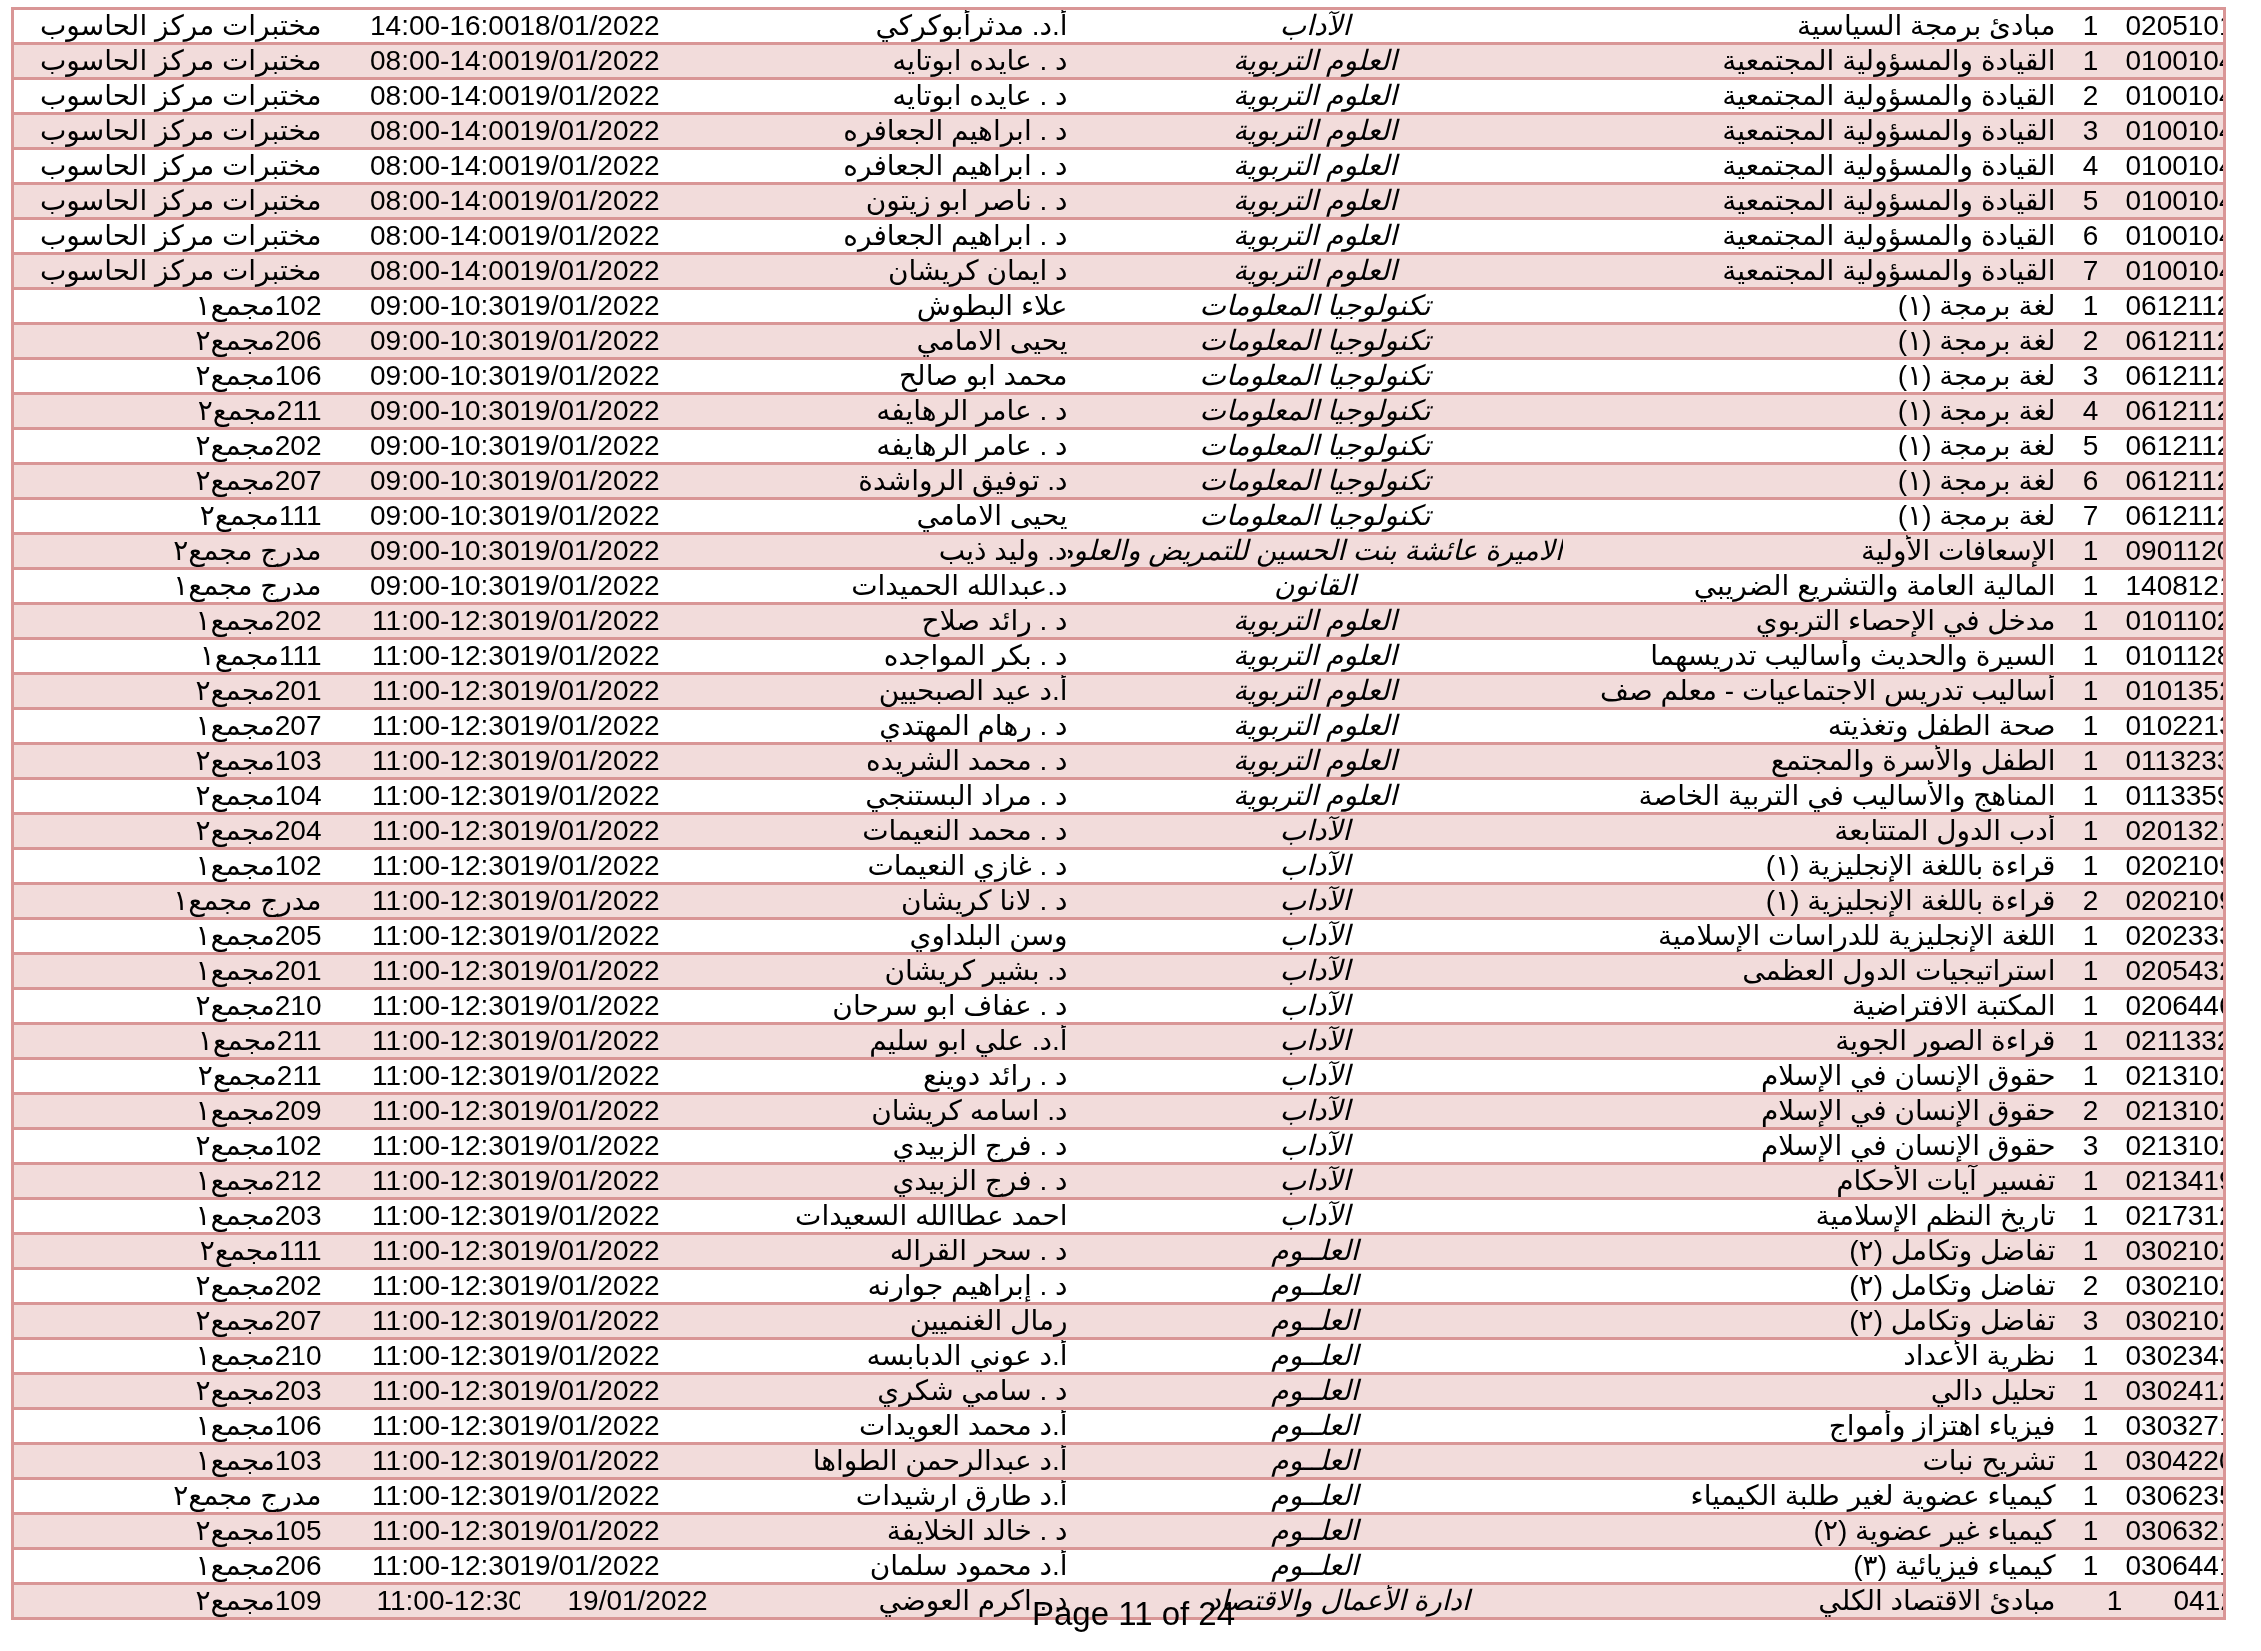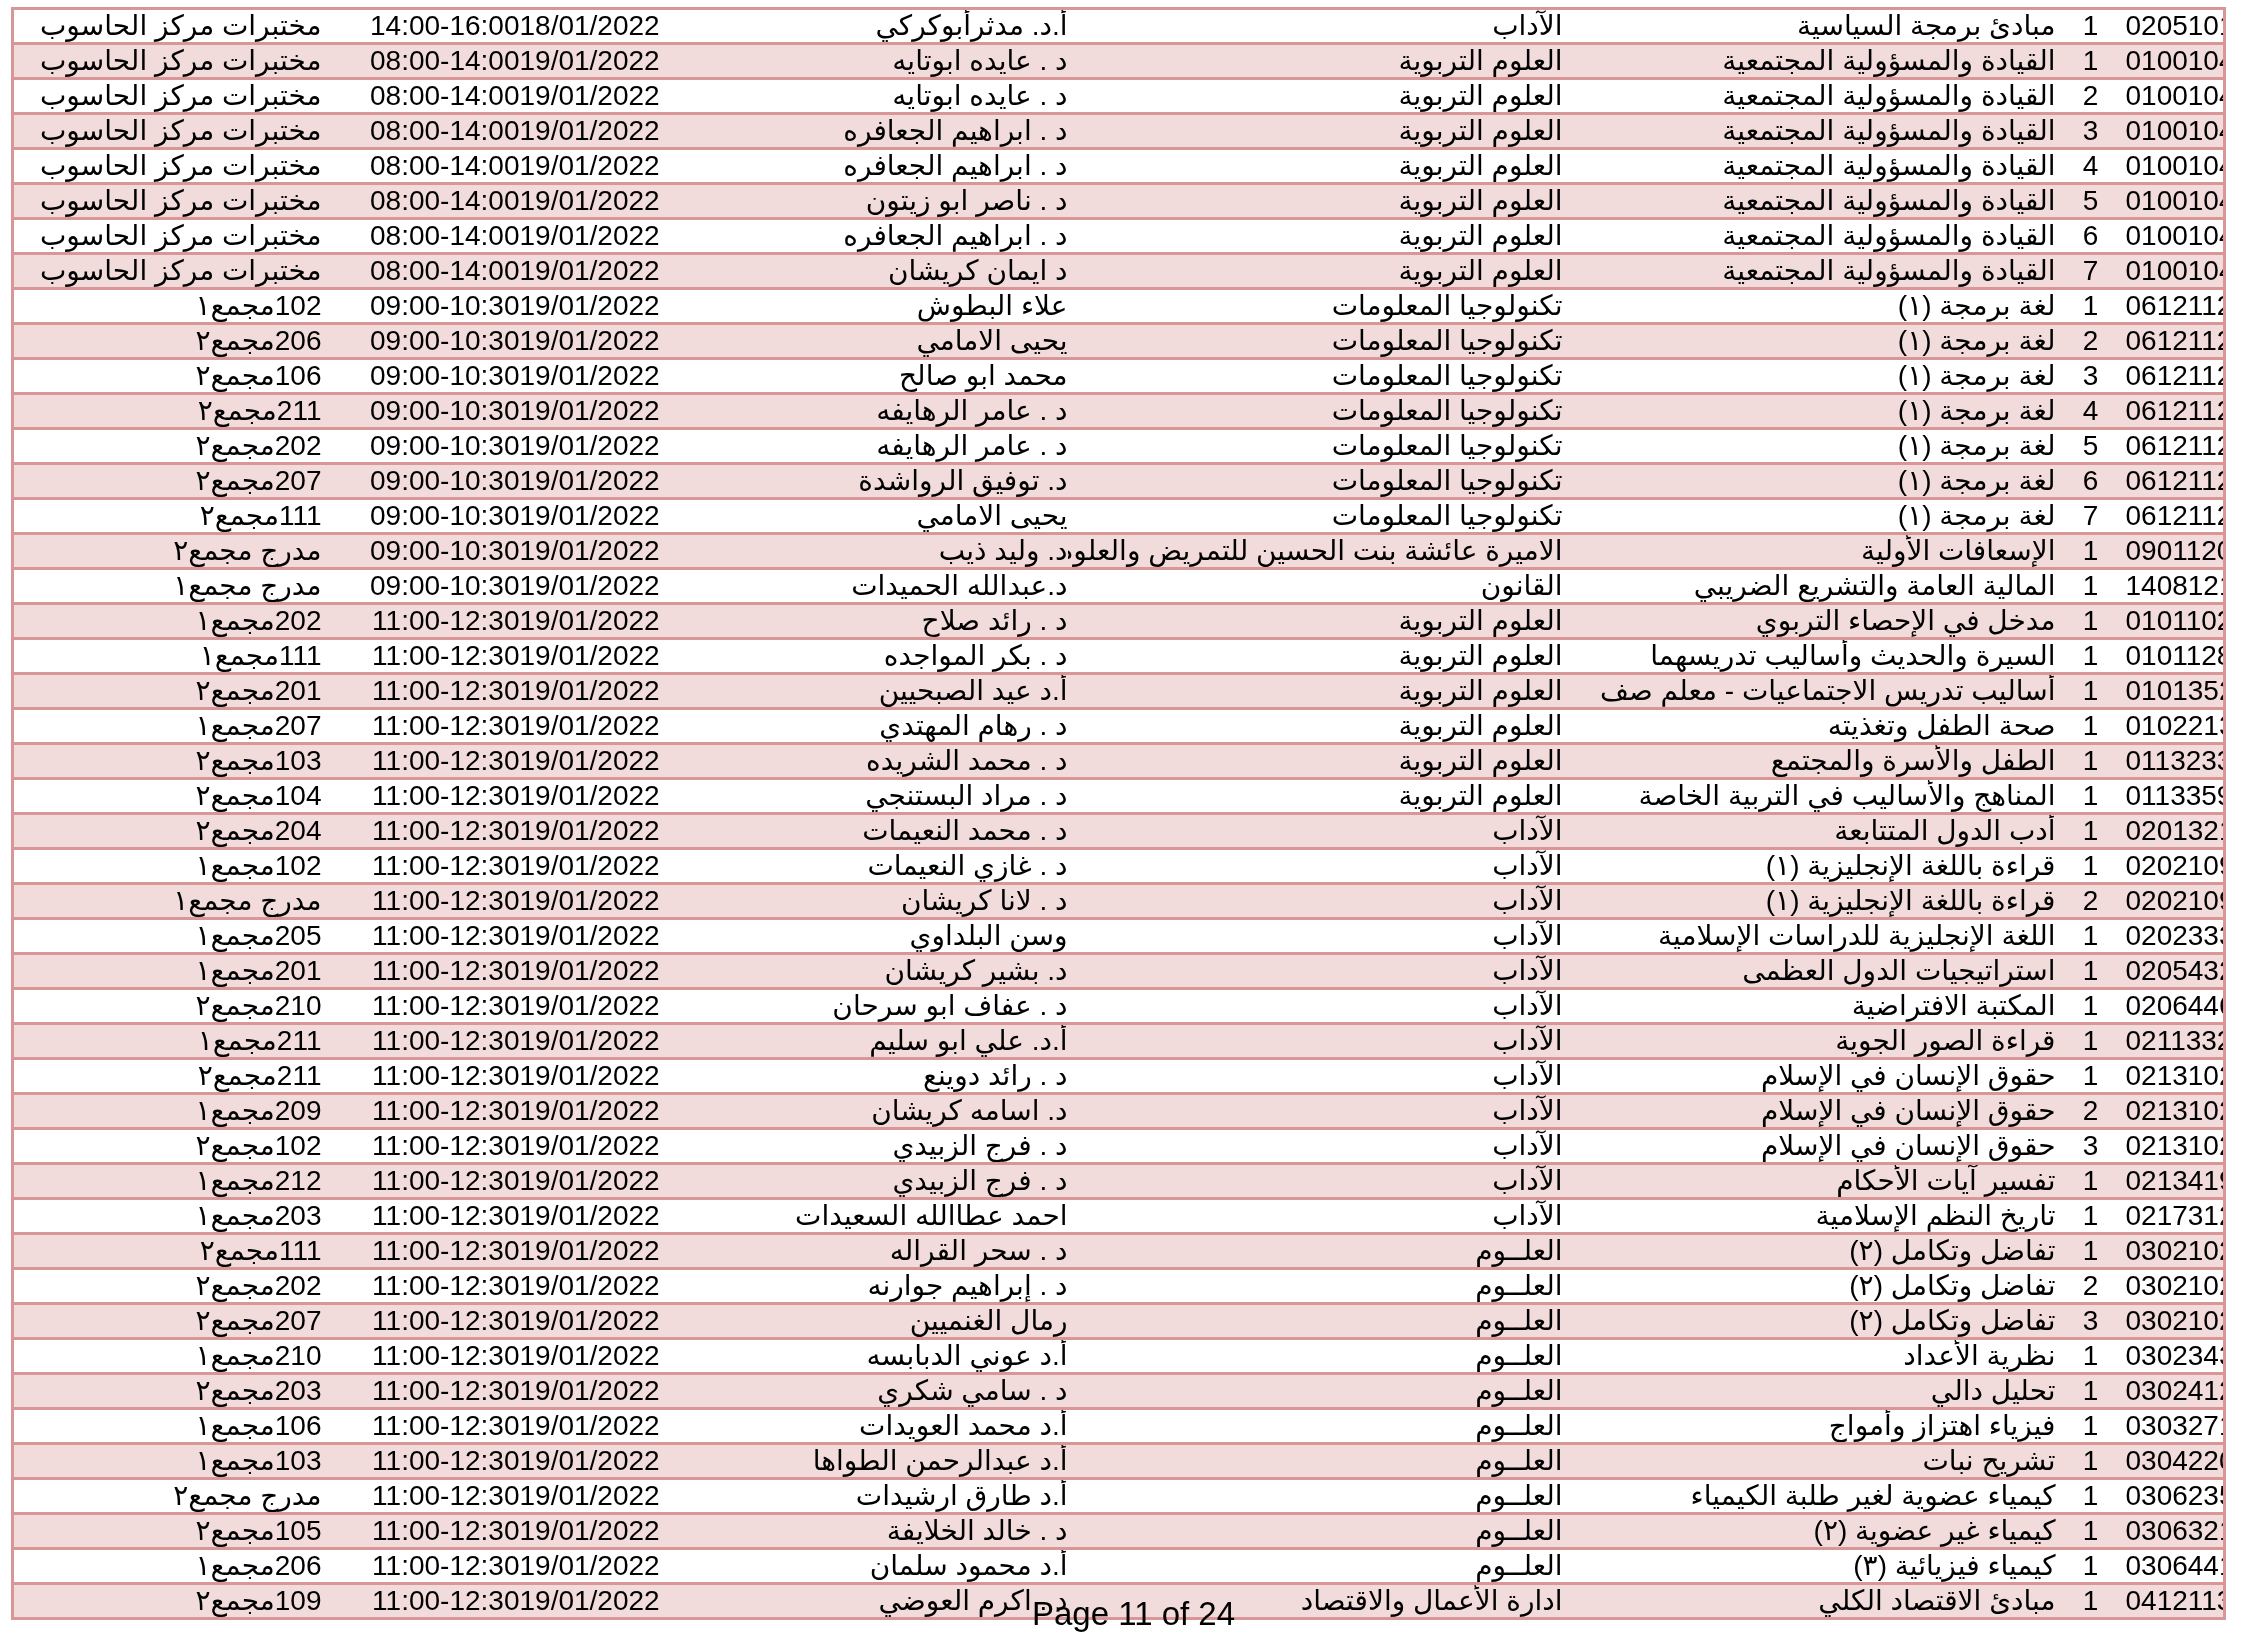--- a/index.html
+++ b/index.html
@@ -3,30 +3,30 @@
 <meta charset="utf-8">
 <style>
   html, body { margin:0; padding:0; background:#ffffff; }
   body { width:2261px; height:1652px; position:relative; overflow:hidden;
          font-family:"Liberation Sans", "DejaVu Sans", sans-serif; color:#000; }
   #schedule-table { position:absolute; left:11px; top:7px; width:2211px;
          border-collapse:collapse; table-layout:fixed; direction:ltr; }
   #schedule-table td { height:32px; padding:0; border-top:3.5px solid #d99696;
          font-size:28px; line-height:32px; white-space:nowrap; overflow:hidden;
          vertical-align:middle; }
-  #schedule-table tr:last-child td { border-bottom:3.5px solid #d99696; }
+  #schedule-table tr:last-child td { border-bottom:3.5px solid #d99696;padding-left:48px; }
   #schedule-table td:first-child { border-left:3.5px solid #d99696; }
   #schedule-table td:last-child { border-right:3.5px solid #d99696; }
   #schedule-table tr.odd td { background:#ffffff; }
   #schedule-table tr.even td { background:#f2dcdb; }
   .c-room { text-align:right; padding-right:7px !important; direction:rtl; }
   .c-time { text-align:right; padding-left:0; }
   .c-date { text-align:left; }
   .c-inst { text-align:right; direction:rtl; }
-  .c-fac  { text-align:right; direction:rtl; }
+  .c-fac  { text-align:center; direction:rtl;font-style:italic; }
   .c-course { text-align:right; direction:rtl; }
   .c-sec { text-align:center; }
   .c-code { text-align:right; padding-right:7px !important; }
   .page-footer { position:absolute; left:1032px; top:1598px; font-size:33px;
          line-height:32px; white-space:nowrap; }
 </style>
 </head>
 <body>
 
 <table id="schedule-table">

